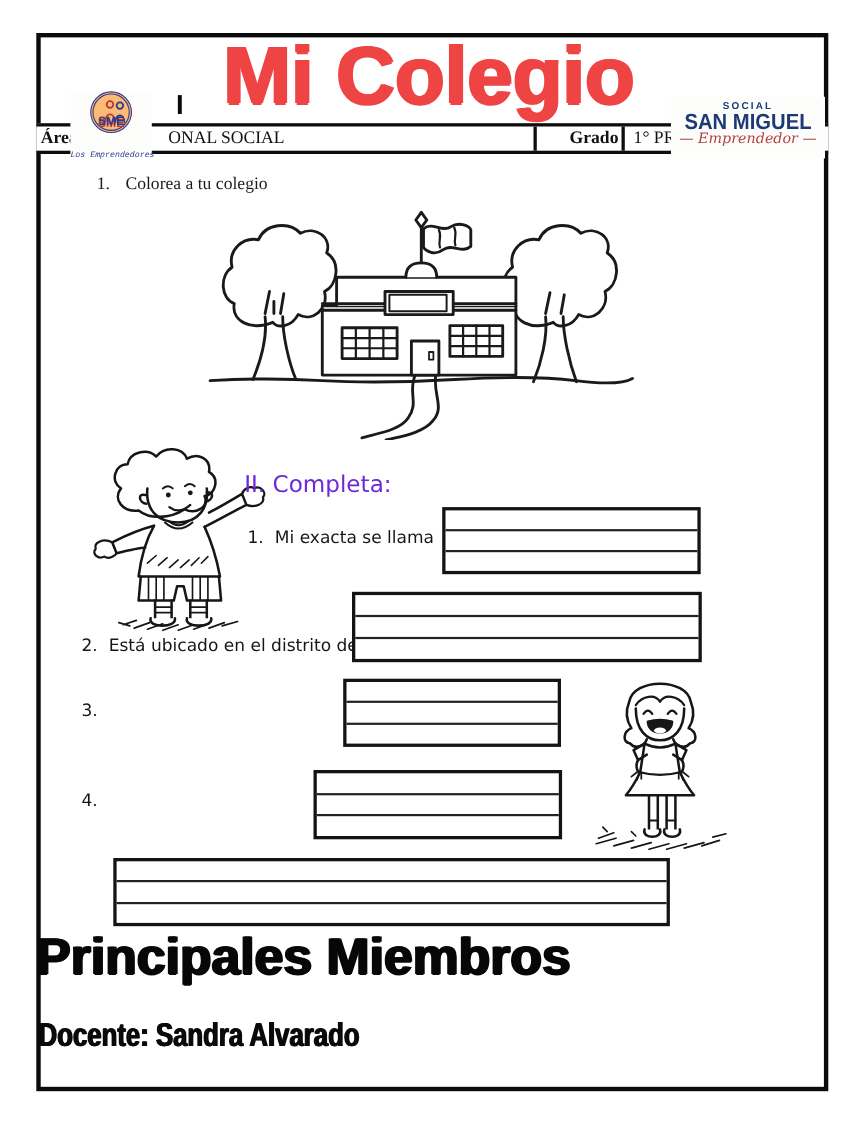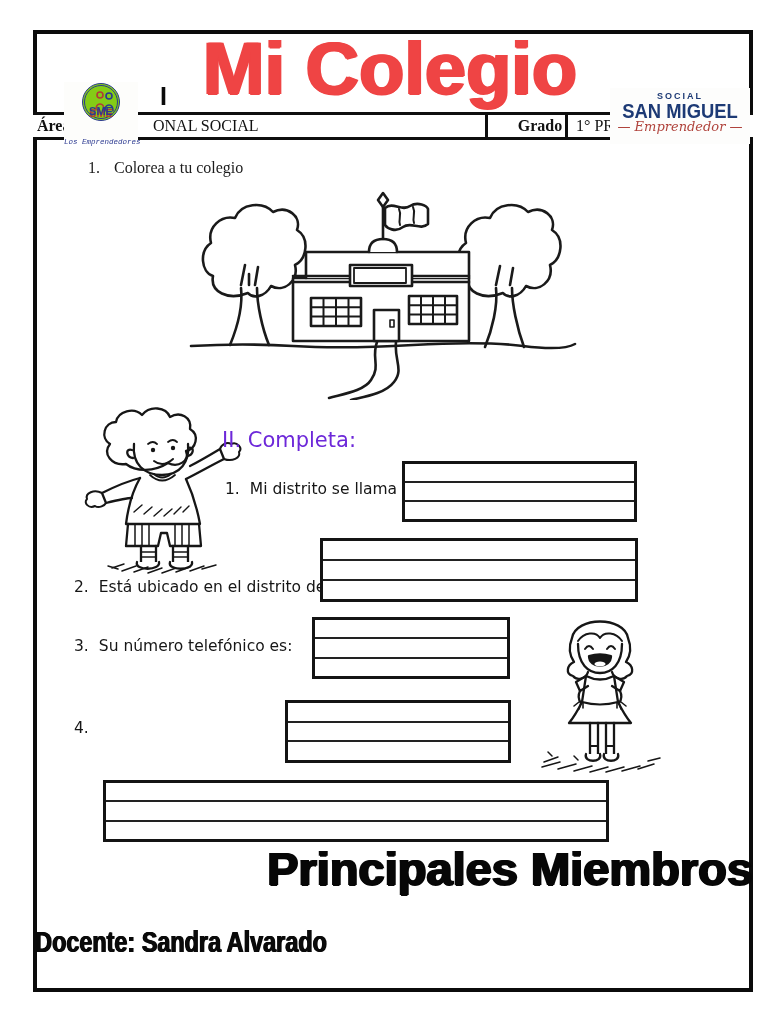--- a/index.html
+++ b/index.html
@@ -35,21 +35,21 @@
   .vline-2           { left:532px; }
   .cell-grado-label  { left:455px; width:77px; text-align:center; font-weight:700;padding-left:27px; }
   .cell-grado-value  { left:543px; }
 
   .logo-sme {
     position:absolute; left:64px; top:82px; width:74px; height:58px; background:#fdfdfb;
     z-index:6; text-align:center;
   }
   .logo-sme .ring {
     margin:1px auto 0; width:38px; height:38px; border-radius:50%;
-    border:3px double #2b3990; position:relative; background:#84cc16;
+    border:3px double #2b3990; position:relative; background:#fdba74;
   }
   .logo-sme .abbr {
     position:absolute; left:0; right:0; bottom:2px; font-size:11px; font-weight:900;
     color:#2b3990; letter-spacing:0; line-height:10px;
     text-shadow:0 1.5px 0 #b23a37;
   }
   .logo-sme .figures { position:absolute; left:6px; top:4px; }
   .logo-sme .script {
     display:block; margin-top:17px; font-family:Liberation Mono, monospace; font-style:italic;
     font-size:7.5px; color:#2b3990; white-space:nowrap;
@@ -98,21 +98,21 @@
   .answer-box .row { flex:1; }
   .answer-box .row + .row { border-top:2px solid #222; }
   .box-1 { left:402px; top:461px; width:235px; height:61px; }
   .box-2 { left:320px; top:538px; width:318px; height:64px; }
   .box-3 { left:312px; top:617px; width:198px; height:62px; }
   .box-4 { left:285px; top:700px; width:226px; height:63px; }
   .box-5 { left:103px; top:780px; width:506px; height:62px; }
 
   
   .footer-title {
-    position:absolute; left:33px; top:846px; width:720px; text-align:right;
+    position:absolute; left:33px; top:846px; width:720px; text-align:left;
     font-size:47px; line-height:45px; font-weight:900; color:#070707;
     text-shadow:1.2px 0 currentColor, -1.2px 0 currentColor, 0 1px currentColor;
     letter-spacing:0;
   }
   .teacher-line {
     position:absolute; left:35px; top:925px; font-size:30px; font-weight:900; color:#0a0a0a;
     transform:scaleX(0.78); transform-origin:left center;
     text-shadow:1px 0 currentColor, -0.6px 0 currentColor;
     white-space:nowrap;
   }
@@ -238,41 +238,40 @@
 
       <path d="M34,162 L46,158 M44,165 L58,160 M56,166 L70,161 M70,167 L84,162 M84,167 L98,162 M98,166 L112,161 M112,165 L126,160 M124,163 L138,159 M30,160 L40,163" stroke-width="1.5"></path>
     </g>
   </svg>
 </div>
 
 <div class="sec2-heading">II. Completa:</div>
 
 <div class="item item-1">
   <span>1.</span>
-  <span>Mi distrito se llama</span>
+  <span>Mi exacta se llama</span>
 </div>
 <div class="answer-box box-1">
   <div class="row"></div>
   <div class="row"></div>
   <div class="row"></div>
 </div>
 
 <div class="item item-2">
   <span>2.</span>
   <span>Está ubicado en el distrito de</span>
 </div>
 <div class="answer-box box-2">
   <div class="row"></div>
   <div class="row"></div>
   <div class="row"></div>
 </div>
 
 <div class="item item-3">
   <span>3.</span>
-  <span>Su número telefónico es:</span>
 </div>
 <div class="answer-box box-3">
   <div class="row"></div>
   <div class="row"></div>
   <div class="row"></div>
 </div>
 
 <div class="item item-4">
   <span>4.</span>
 </div>

